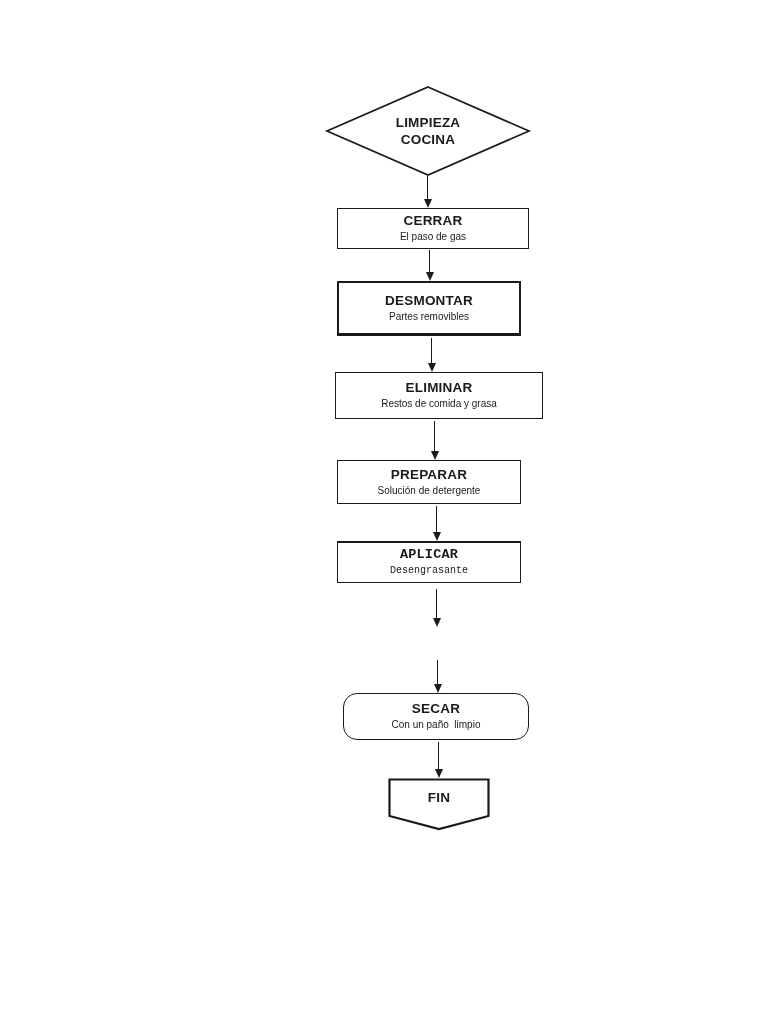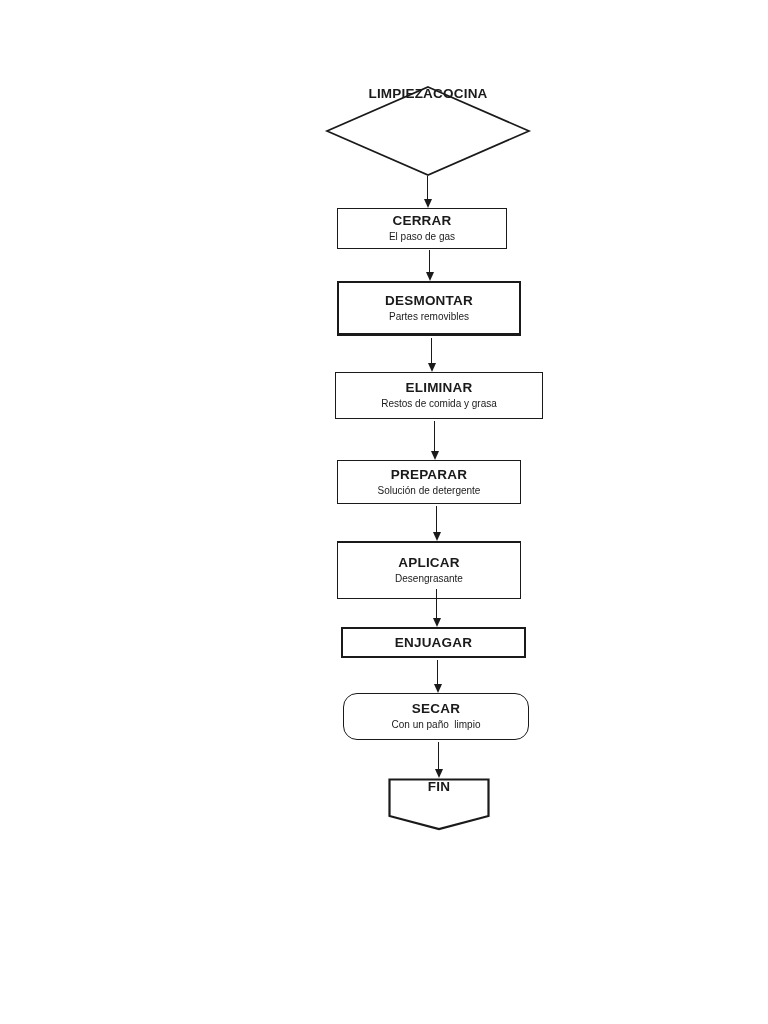--- a/index.html
+++ b/index.html
@@ -16,23 +16,23 @@
     color: #1a1a1a;
     overflow: hidden;
   }
   .shape-svg {
     position: absolute;
     display: block;
   }
   .shape-label {
     position: absolute;
     display: flex;
-    flex-direction: row;
+    flex-direction: column;
     justify-content: center;
-    align-items: flex-start;
+    align-items: center;
     text-align: center;
     pointer-events: none;
   }
   .node-box {
     position: absolute;
     background: #ffffff;
     border: 1.5px solid #1a1a1a;
     display: flex;
     flex-direction: column;
     justify-content: center;
@@ -86,21 +86,21 @@
   <svg class="shape-svg" style="left:324px; top:85px;" width="208" height="92" aria-hidden="true">
     <polygon points="104,2 205,46 104,90 3,46" fill="#ffffff" stroke="#1a1a1a" stroke-width="1.7"></polygon>
   </svg>
   <div class="shape-label" style="left:324px; top:85px; width:208px; height:92px;">
     <div class="node-title">LIMPIEZA</div>
     <div class="node-title">COCINA</div>
   </div>
 
   <div class="arrow" style="left:427px; top:176px; height:24px;"></div>
 
-  <div class="node-box" style="left:337px; top:208px; width:170px; height:41px;">
+  <div class="node-box" style="left:337px; top:208px; width:192px; height:41px;">
     <div class="node-title">CERRAR</div>
     <div class="node-sub">El paso de gas</div>
   </div>
 
   <div class="arrow" style="left:429px; top:250px; height:23px;"></div>
 
   <div class="node-box heavy-bottom" style="left:337px; top:281px; width:184px; height:55px;">
     <div class="node-title">DESMONTAR</div>
     <div class="node-sub">Partes removibles</div>
   </div>
@@ -114,30 +114,27 @@
 
   <div class="arrow" style="left:434px; top:421px; height:31px;"></div>
 
   <div class="node-box" style="left:337px; top:460px; width:184px; height:44px;">
     <div class="node-title">PREPARAR</div>
     <div class="node-sub">Solución de detergente</div>
   </div>
 
   <div class="arrow" style="left:436px; top:506px; height:27px;"></div>
 
-  <div class="node-box heavy-top" style="left:337px; top:541px; width:184px; height:58px;">
+  <div class="node-box heavy-top" style="left:337px; top:541px; width:184px; height:42px;font-family:Liberation Mono, monospace;">
     <div class="node-title">APLICAR</div>
     <div class="node-sub">Desengrasante</div>
   </div>
 
   <div class="arrow" style="left:436px; top:589px; height:30px;"></div>
 
-  <div class="node-box bold-border" style="left:341px; top:627px; width:185px; height:31px;">
-    <div class="node-title">ENJUAGAR</div>
-  </div>
 
   <div class="arrow" style="left:437px; top:660px; height:25px;"></div>
 
   <div class="node-box" style="left:343px; top:693px; width:186px; height:47px;border-radius:14px;">
     <div class="node-title">SECAR</div>
     <div class="node-sub">Con un paño  limpio</div>
   </div>
 
   <div class="arrow" style="left:438px; top:742px; height:28px;"></div>
 

